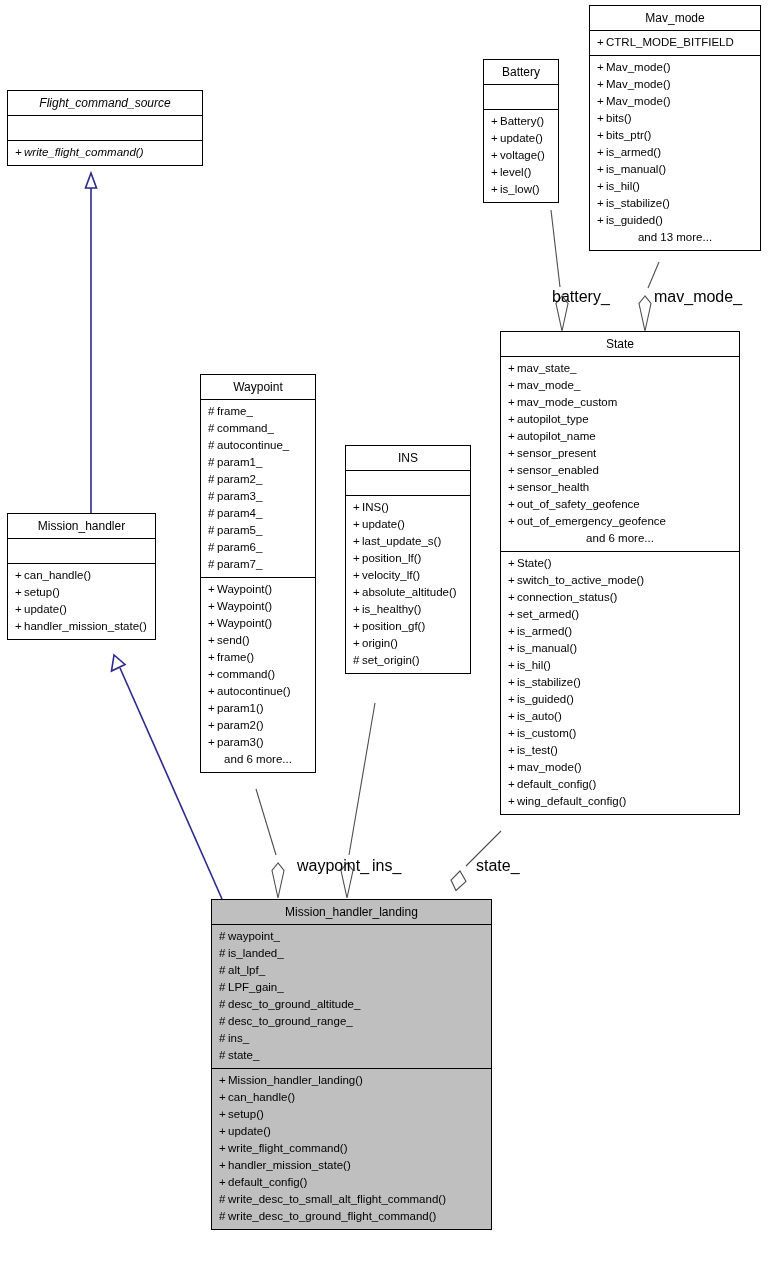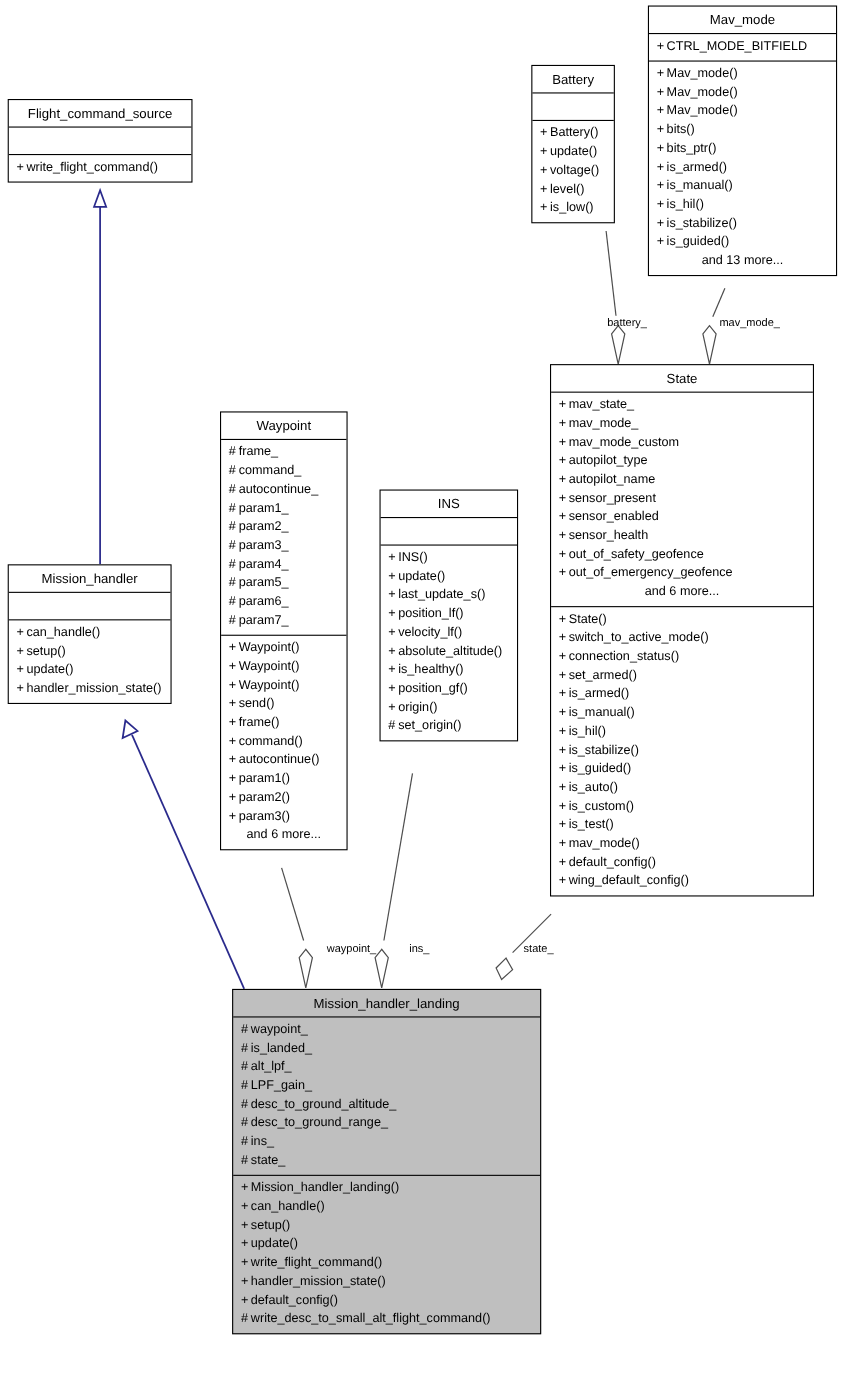--- a/index.html
+++ b/index.html
@@ -65,21 +65,21 @@
   .uml-row.more {
     text-align: center;
     padding-left: 0;
   }
   .vis {
     display: inline-block;
     width: 9px;
   }
   .edge-label {
     position: absolute;
-    font-size: 10px;
+    font-size: 16px;
     color: #000000;
     white-space: nowrap;
     z-index: 6;
     background: transparent;
   }
 </style>
 </head>
 <body>
 
 <div id="canvas">
@@ -116,21 +116,21 @@
       <polygon points="347,863 341,870.5 347,898 353,870.5" fill="#ffffff" stroke="#4d4d4d" stroke-width="1.1"></polygon>
     </g>
 
     <g>
       <line x1="501" y1="831" x2="466" y2="866" stroke="#4d4d4d" stroke-width="1.1"></line>
       <polygon points="460,872 450,874 442,882 452,880 452,880" fill="none" stroke="none"></polygon>
       <polygon points="460,871 451,880 456,890.5 466,881.5" fill="#ffffff" stroke="#4d4d4d" stroke-width="1.1"></polygon>
     </g>
   </svg>
 
-  <div class="uml-class" style="left:7px; top:90px; width:168px;">
+  <div class="uml-class" style="left:7px; top:90px; width:196px;font-style:italic;">
     <div class="uml-title">Flight_command_source</div>
     <div class="uml-compartment empty"></div>
     <div class="uml-compartment">
       <div class="uml-row">
         <span class="vis">+</span><span>write_flight_command()</span>
       </div>
     </div>
   </div>
 
   <div class="uml-class" style="left:7px; top:513px; width:149px;">
@@ -278,20 +278,21 @@
     </div>
     <div class="uml-compartment">
       <div class="uml-row"><span class="vis">+</span><span>Mission_handler_landing()</span></div>
       <div class="uml-row"><span class="vis">+</span><span>can_handle()</span></div>
       <div class="uml-row"><span class="vis">+</span><span>setup()</span></div>
       <div class="uml-row"><span class="vis">+</span><span>update()</span></div>
       <div class="uml-row"><span class="vis">+</span><span>write_flight_command()</span></div>
       <div class="uml-row"><span class="vis">+</span><span>handler_mission_state()</span></div>
       <div class="uml-row"><span class="vis">+</span><span>default_config()</span></div>
       <div class="uml-row"><span class="vis">#</span><span>write_desc_to_small_alt_flight_command()</span></div>
+      <div class="uml-row"><span class="vis">#</span><span>write_desc_to_ground_flight_command()</span></div>
     </div>
   </div>
 
   <div class="edge-label" style="left:552px; top:288px;">battery_</div>
   <div class="edge-label" style="left:654px; top:288px;">mav_mode_</div>
   <div class="edge-label" style="left:297px; top:857px;">waypoint_</div>
   <div class="edge-label" style="left:372px; top:857px;">ins_</div>
   <div class="edge-label" style="left:476px; top:857px;">state_</div>
 
 </div>

